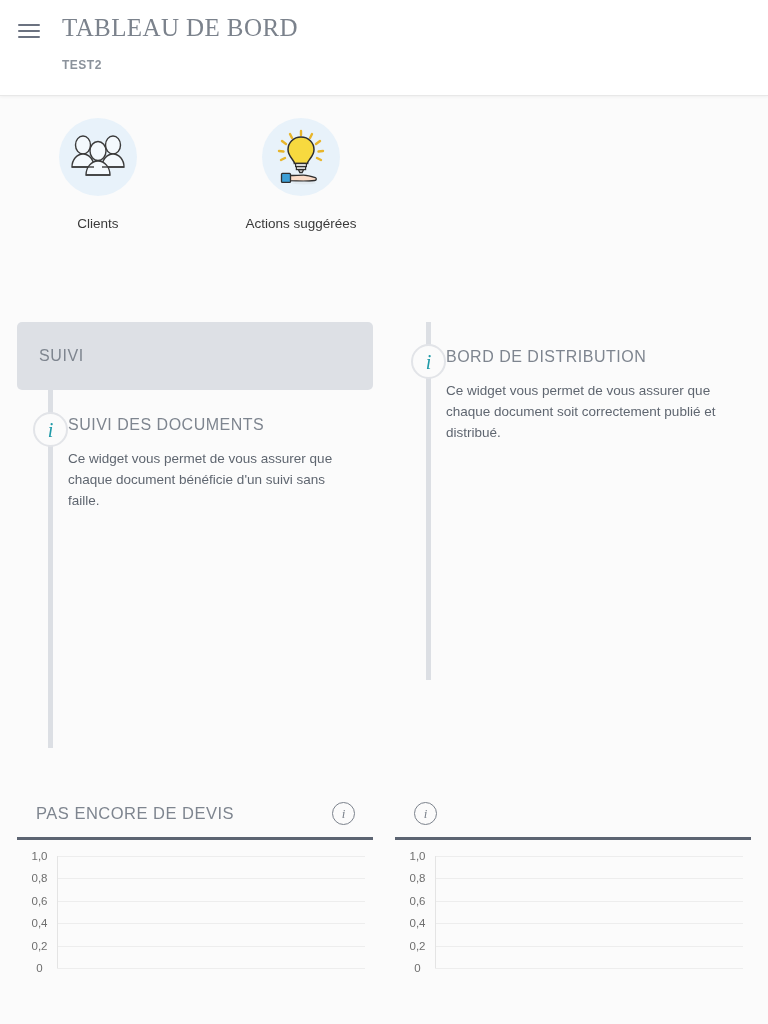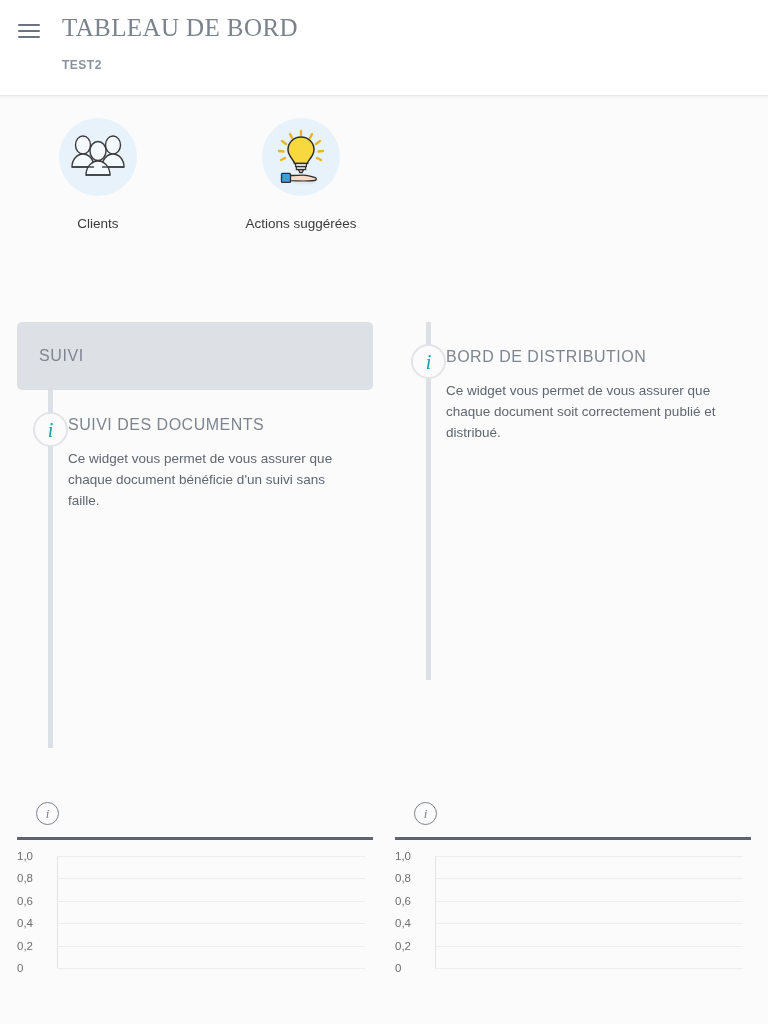--- a/index.html
+++ b/index.html
@@ -120,21 +120,21 @@
   .plot { position: relative; height: 170px; margin-top: 16px; }
   .plot-grid { position: absolute; left: 40px; top: 0; right: 8px; height: 112px; }
   .gridline {
     position: absolute; left: 0; right: 0; height: 1px; background: #ededed;
   }
   .axis-y {
     position: absolute; left: 40px; top: 0; width: 1px; height: 112px;
     background: #e4e4e4;
   }
   .ytick {
-    position: absolute; left: 0; width: 33px; text-align: left;
+    position: absolute; left: 6px; width: 33px; text-align: center;
     font-size: 11.5px; color: #6e6e6e; transform: translateY(-50%);
   }
 </style>
 </head>
 <body>
 
 <div class="app-header">
   <div class="hamburger">
     <span></span>
     <span></span>
@@ -225,20 +225,21 @@
         </div>
       </div>
     </div>
   </div>
 </div>
 
 <div class="charts">
 
   <div class="chart-panel chart-left">
     <div class="chart-head">
+      <span class="chart-title">PAS ENCORE DE DEVIS</span>
       <span class="chart-info-icon">i</span>
     </div>
     <div class="plot">
       <div class="plot-grid">
           <div class="gridline" style="top: 0px;"></div>
           <div class="gridline" style="top: 22.4px;"></div>
           <div class="gridline" style="top: 44.8px;"></div>
           <div class="gridline" style="top: 67.2px;"></div>
           <div class="gridline" style="top: 89.6px;"></div>
           <div class="gridline" style="top: 112px;"></div>

